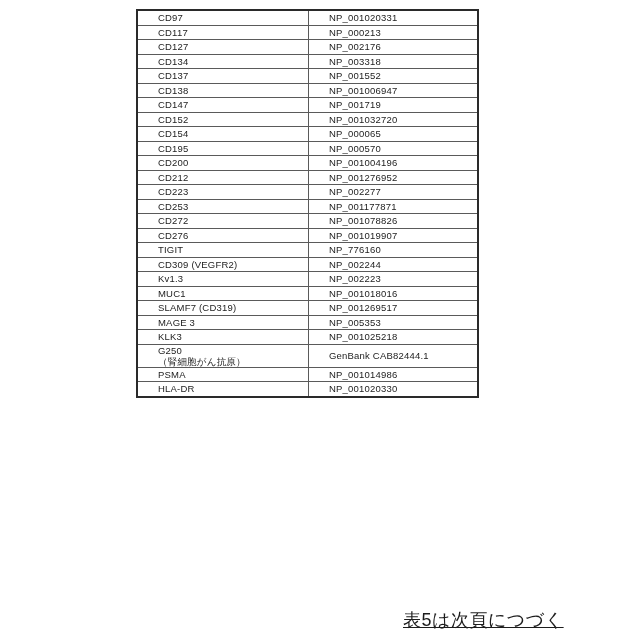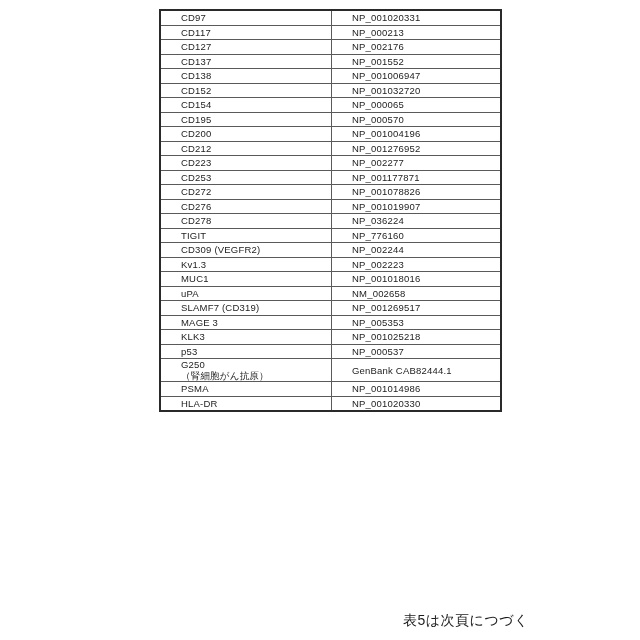--- a/index.html
+++ b/index.html
@@ -21,68 +21,76 @@
     top: 9px;
     width: 290px;
     border-collapse: collapse;
     table-layout: fixed;
   }
   .doc-table, .doc-table td {
     border: 1px solid #5a5a5a;
   }
   .doc-table {
     border: 2px solid #2a2a2a;
-    margin-left: 23px;
   }
   .doc-table td {
     font-size: 9.5px;
     line-height: 11px;
     height: 13.5px;
     padding: 0 4px 0 20px;
     vertical-align: middle;
     letter-spacing: 0.2px;
     white-space: pre-line;
     overflow: hidden;
   }
   .td-antigen { width: 146px; }
   .td-accession { width: 144px; }
   .page-footer-note {
     position: absolute;
     left: 403px;
     top: 612px;
-    font-size: 14px;
+    font-size: 18px;
     line-height: 17px;
     color: #1c1c1c;
     letter-spacing: 0.5px;
+    text-decoration: underline;
   }
 </style>
 </head>
 <body>
 
 <table class="doc-table">
   <tbody>
       <tr>
         <td class="td-antigen">CD97</td>
         <td class="td-accession">NP_001020331</td>
       </tr>
       <tr>
         <td class="td-antigen">CD117</td>
         <td class="td-accession">NP_000213</td>
       </tr>
       <tr>
         <td class="td-antigen">CD127</td>
         <td class="td-accession">NP_002176</td>
       </tr>
       <tr>
+        <td class="td-antigen">CD134</td>
+        <td class="td-accession">NP_003318</td>
+      </tr>
+      <tr>
         <td class="td-antigen">CD137</td>
         <td class="td-accession">NP_001552</td>
       </tr>
       <tr>
         <td class="td-antigen">CD138</td>
         <td class="td-accession">NP_001006947</td>
+      </tr>
+      <tr>
+        <td class="td-antigen">CD147</td>
+        <td class="td-accession">NP_001719</td>
       </tr>
       <tr>
         <td class="td-antigen">CD152</td>
         <td class="td-accession">NP_001032720</td>
       </tr>
       <tr>
         <td class="td-antigen">CD154</td>
         <td class="td-accession">NP_000065</td>
       </tr>
       <tr>
@@ -107,58 +115,46 @@
       </tr>
       <tr>
         <td class="td-antigen">CD272</td>
         <td class="td-accession">NP_001078826</td>
       </tr>
       <tr>
         <td class="td-antigen">CD276</td>
         <td class="td-accession">NP_001019907</td>
       </tr>
       <tr>
-        <td class="td-antigen">CD278</td>
-        <td class="td-accession">NP_036224</td>
-      </tr>
-      <tr>
         <td class="td-antigen">TIGIT</td>
         <td class="td-accession">NP_776160</td>
       </tr>
       <tr>
         <td class="td-antigen">CD309 (VEGFR2)</td>
         <td class="td-accession">NP_002244</td>
       </tr>
       <tr>
         <td class="td-antigen">Kv1.3</td>
         <td class="td-accession">NP_002223</td>
       </tr>
       <tr>
         <td class="td-antigen">MUC1</td>
         <td class="td-accession">NP_001018016</td>
       </tr>
       <tr>
-        <td class="td-antigen">uPA</td>
-        <td class="td-accession">NM_002658</td>
-      </tr>
-      <tr>
         <td class="td-antigen">SLAMF7 (CD319)</td>
         <td class="td-accession">NP_001269517</td>
       </tr>
       <tr>
         <td class="td-antigen">MAGE 3</td>
         <td class="td-accession">NP_005353</td>
       </tr>
       <tr>
         <td class="td-antigen">KLK3</td>
         <td class="td-accession">NP_001025218</td>
-      </tr>
-      <tr>
-        <td class="td-antigen">p53</td>
-        <td class="td-accession">NP_000537</td>
       </tr>
       <tr>
         <td class="td-antigen">G250
 （腎細胞がん抗原）</td>
         <td class="td-accession">GenBank CAB82444.1</td>
       </tr>
       <tr>
         <td class="td-antigen">PSMA</td>
         <td class="td-accession">NP_001014986</td>
       </tr>

